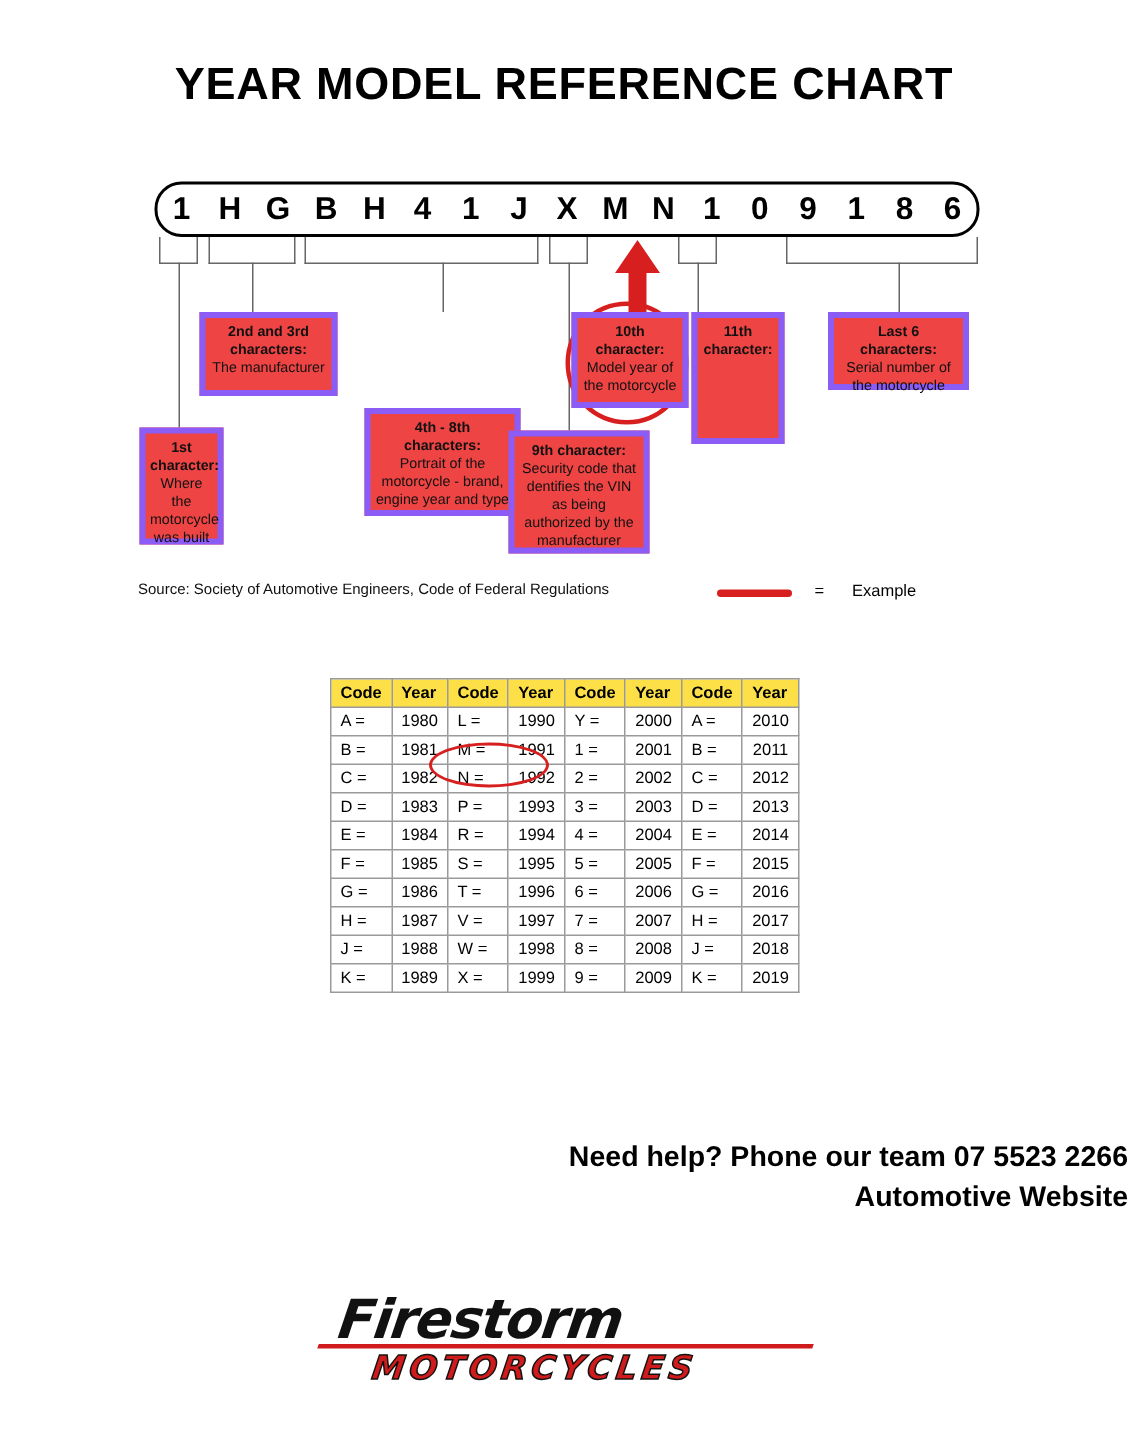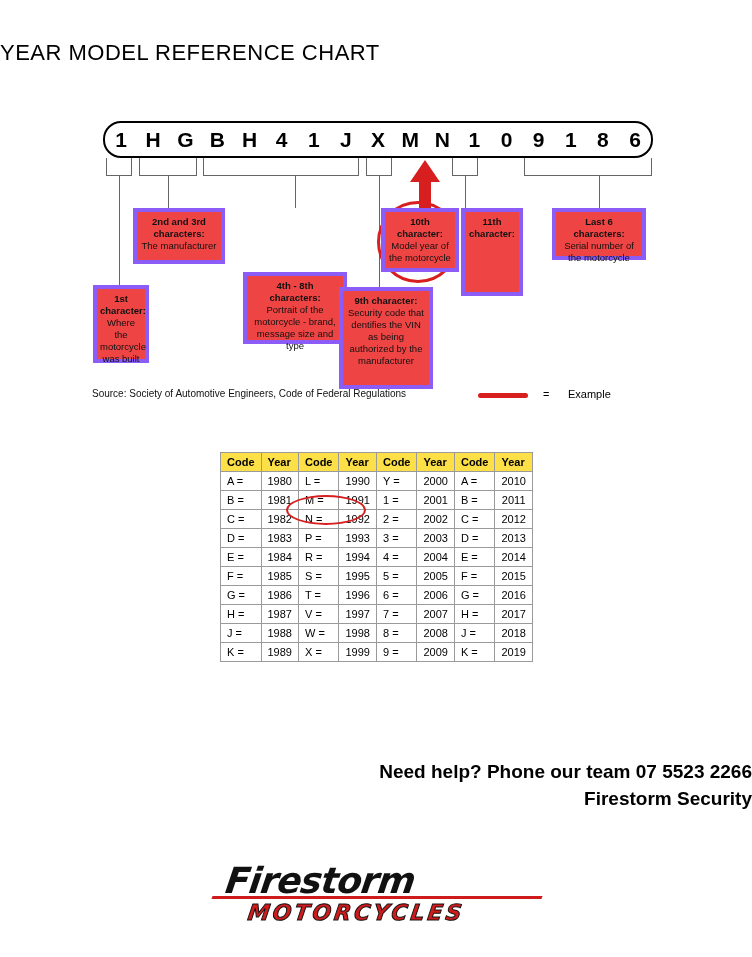--- a/index.html
+++ b/index.html
@@ -15,23 +15,23 @@
     color: #000;
     overflow: hidden;
   }
 
   
   #page-title {
     position: absolute;
     top: 40px;
     left: 0;
     width: 752px;
-    text-align: left;
-    font-size: 22px;
-    font-weight: normal;
+    text-align: center;
+    font-size: 30px;
+    font-weight: bold;
     letter-spacing: 0.5px;
   }
 
   
   #vin-box {
     position: absolute;
     top: 121px;
     left: 103px;
     width: 550px;
     height: 37px;
@@ -279,24 +279,24 @@
   <div>Where the motorcycle was built</div>
 </div>
 
 <div class="note" style="left:133px; top:208px; width:92px; height:56px;">
   <b>2nd and 3rd characters:</b>
   <div>The manufacturer</div>
 </div>
 
 <div class="note" style="left:243px; top:224px; width:104px; height:72px;margin-top:48px;">
   <b>4th - 8th characters:</b>
-  <div>Portrait of the motorcycle - brand, message size and type</div>
-</div>
-
-<div class="note" style="left:339px; top:287px; width:94px; height:102px;">
+  <div>Portrait of the motorcycle - brand, engine year and type</div>
+</div>
+
+<div class="note" style="left:339px; top:287px; width:94px; height:82px;">
   <b>9th character:</b>
   <div>Security code that dentifies the VIN as being authorized by the manufacturer</div>
 </div>
 
 <div class="note" style="left:381px; top:208px; width:78px; height:64px;">
   <b>10th character:</b>
   <div>Model year of the motorcycle</div>
 </div>
 
 <div class="note" style="left:461px; top:208px; width:62px; height:88px;">
@@ -426,20 +426,20 @@
       <td class="year">2009</td>
       <td>K =</td>
       <td class="year">2019</td>
     </tr>
   </tbody>
 </table>
 <div id="table-circle"></div>
 
 <div id="footer-text">
   <div>Need help?  Phone our team 07 5523 2266</div>
-  <div>Firestorm Security</div>
+  <div>Automotive Website</div>
 </div>
 
 <div id="logo">
   <div id="logo-bar"></div>
   <div id="logo-word1">Firestorm</div>
   <div id="logo-word2">MOTORCYCLES</div>
 </div>
 
 </body></html>

